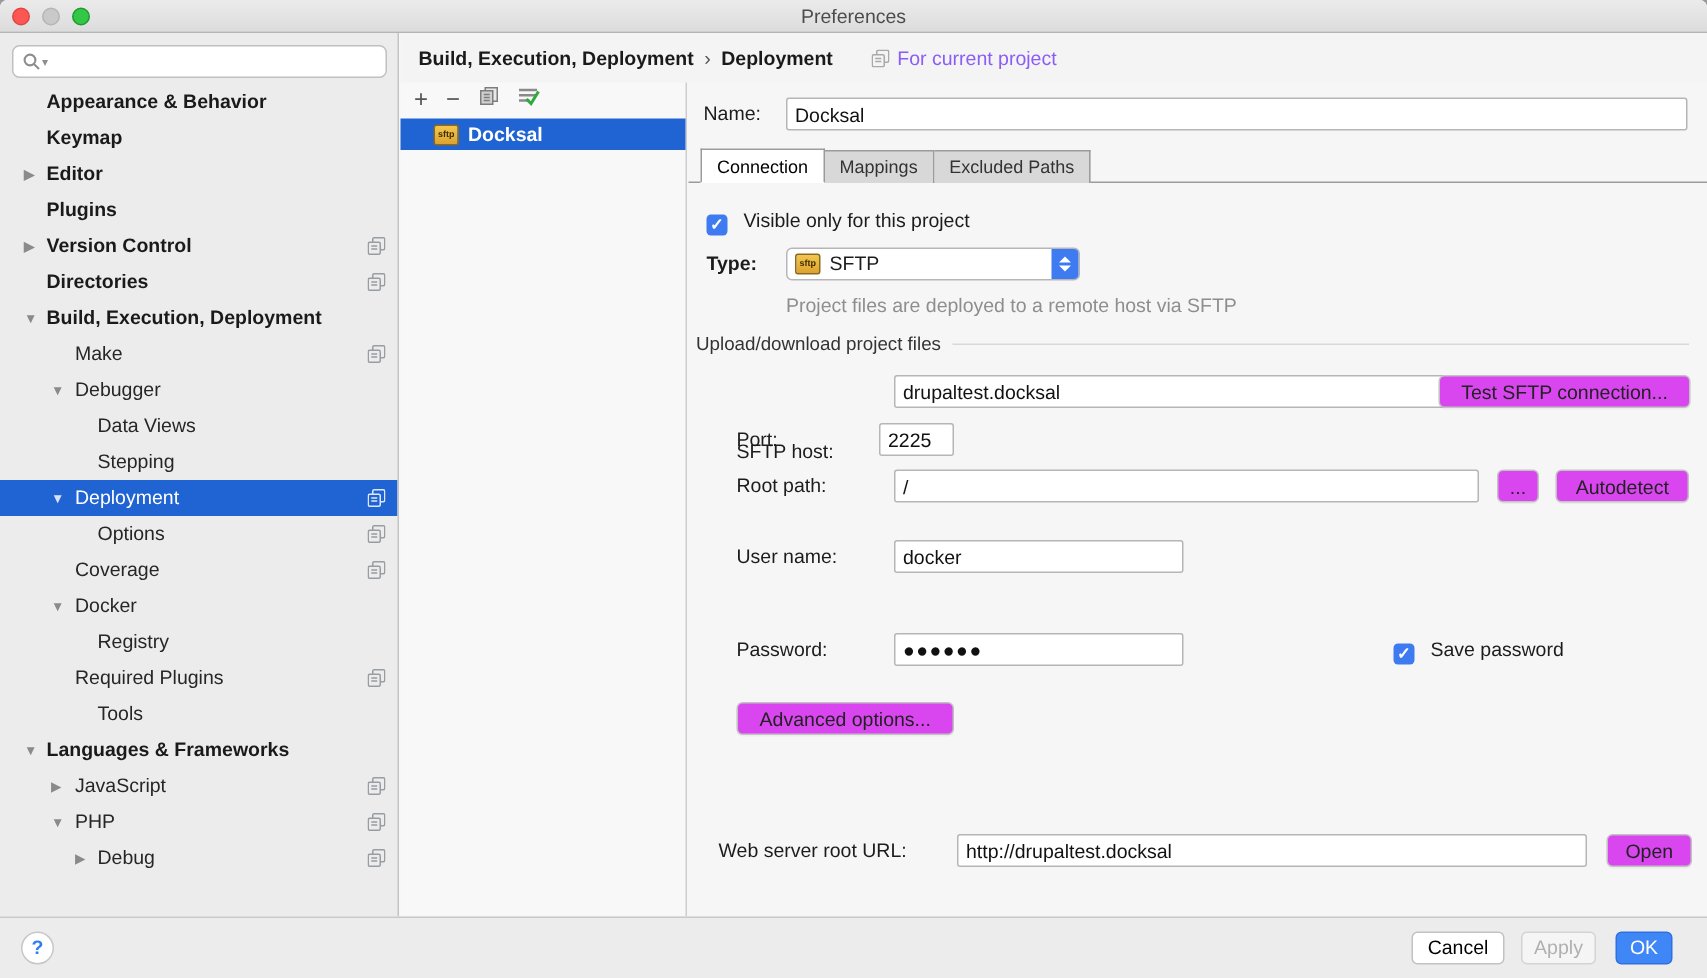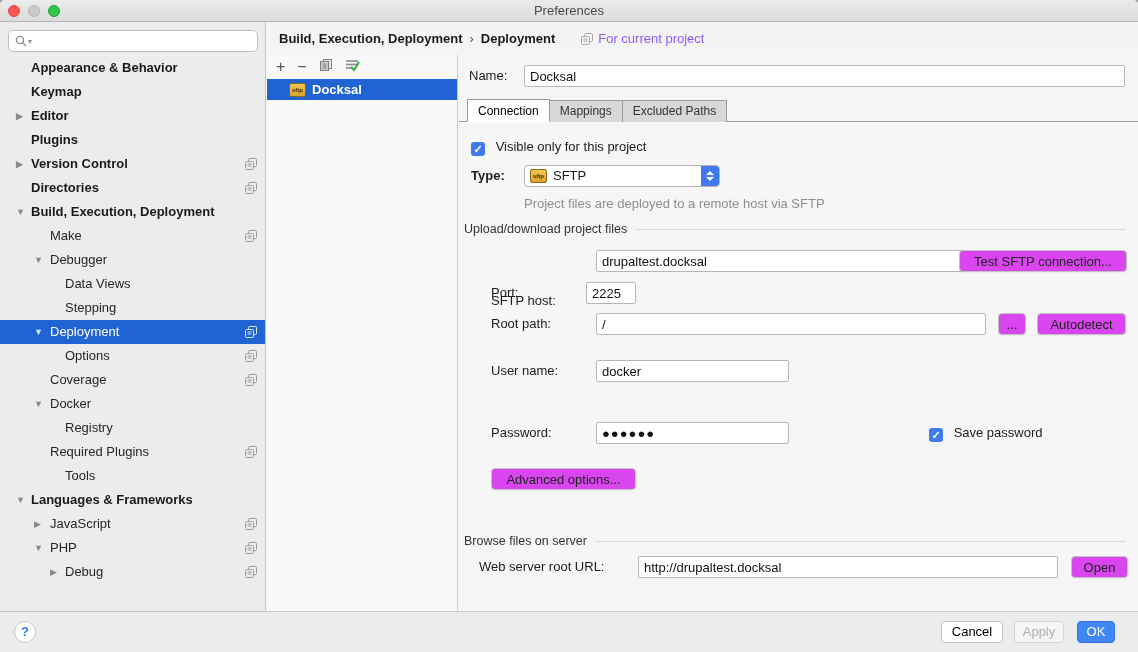--- a/index.html
+++ b/index.html
@@ -384,24 +384,20 @@
       <span class="flabel" style="left:32px;">Password:</span>
       <input class="tfield" style="left: 137px; width: 193px; letter-spacing: 1px;" value="●●●●●●">
       <span style="position:absolute; left:470px;">
         <span class="cb">✓</span>
         <span style="margin-left:7px;">Save password</span>
       </span>
     </div>
 
     <button class="mac-btn" style="top:413px; left:32px; width:145px;">Advanced options...</button>
 
-    <div class="section" style="top:478px;">
-      <span class="stitle">Browse files on server</span>
-      <span class="sline"></span>
-    </div>
 
     <div class="frow" style="top:501px; left:0; right:0;">
       <span class="flabel" style="left:20px;">Web server root URL:</span>
       <input class="tfield" style="left: 179px; width: 420px;" value="http://drupaltest.docksal">
       <button class="mac-btn" style="left:612px; width:57px;">Open</button>
     </div>
   </div>
 
   <div class="footer">
     <div class="help-btn">?</div>

